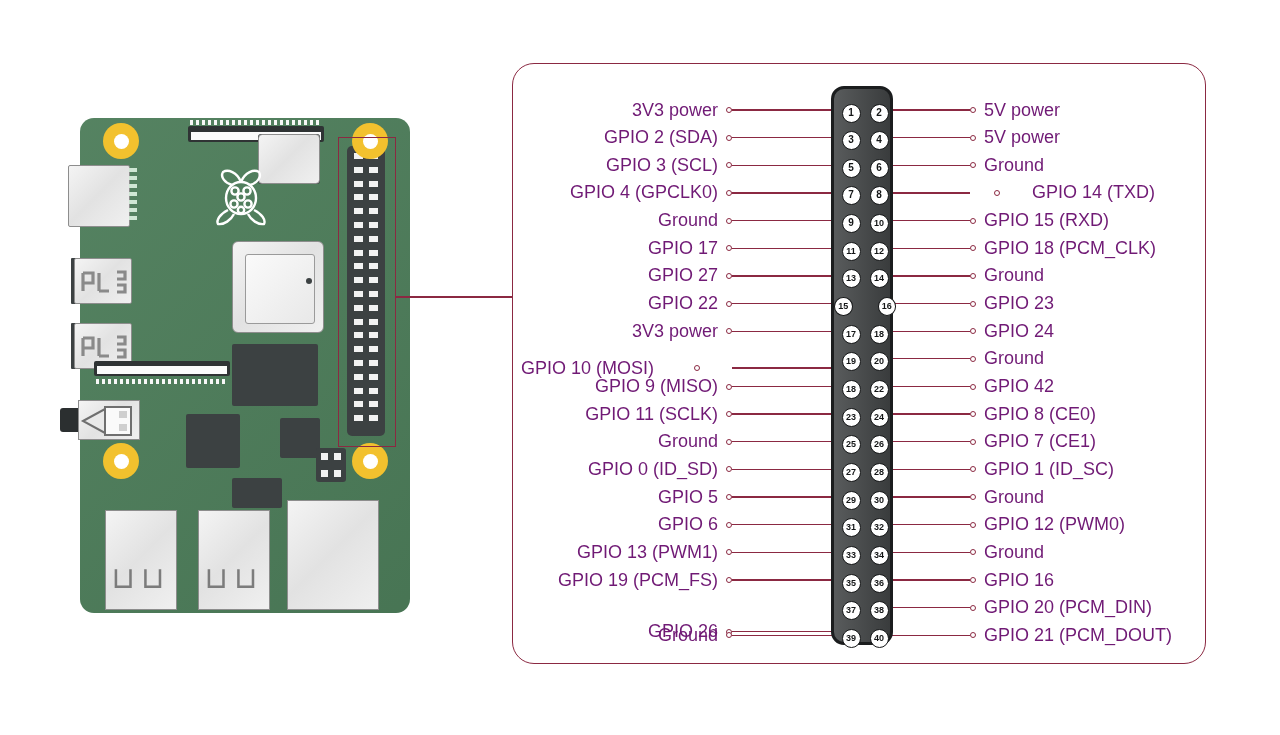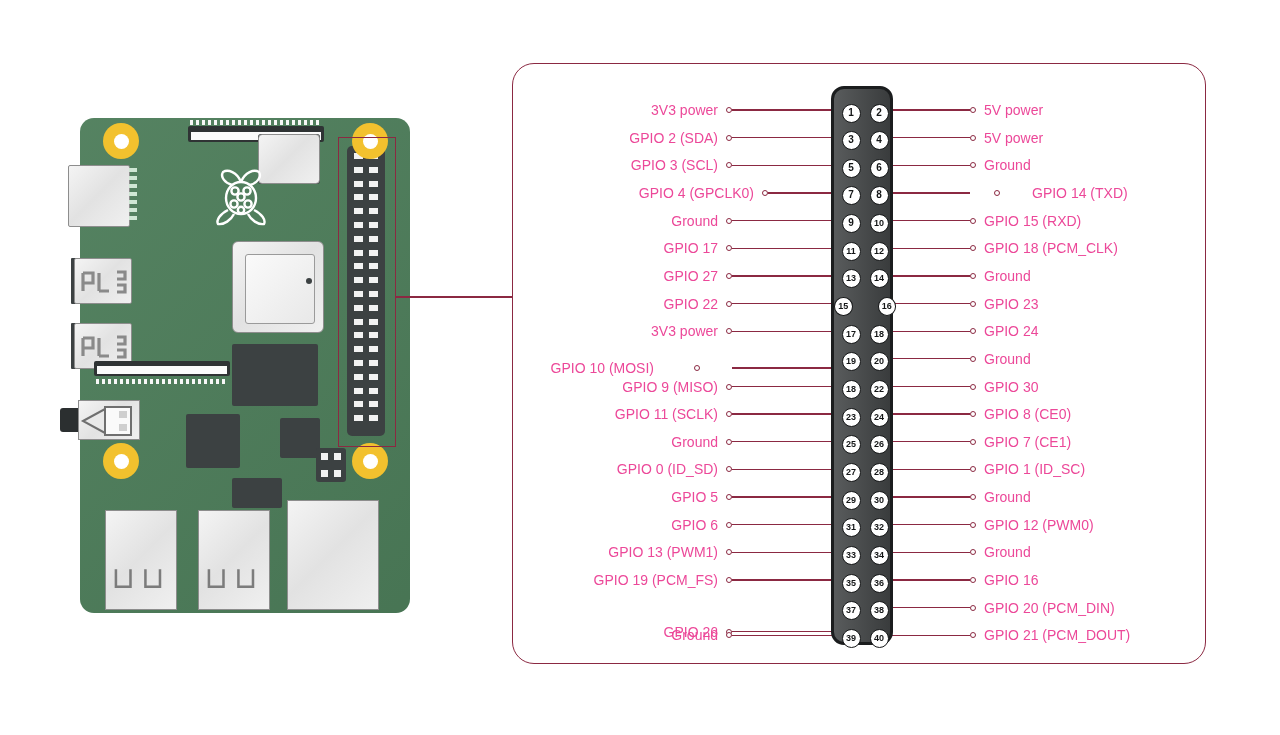--- a/index.html
+++ b/index.html
@@ -129,21 +129,21 @@
     border:1.6px solid #141617; color:#141617;
     font-size:10px; font-weight:700; line-height:16px; text-align:center;
     font-family:"Liberation Sans", sans-serif;
   }
   .pin.wide{ font-size:9px; }
 
   
   .lrow{ position:absolute; height:22px; display:flex; align-items:center; z-index:2; }
   .lrow.left{ left:512px; width:320px; justify-content:flex-end; }
   .lrow.right{ left:892px; width:320px; justify-content:flex-start; }
-  .lbl{ color:#ec4899; font-size:14px; white-space:nowrap; font-family:"Liberation Sans",sans-serif; }
+  .lbl{ color:#701a75; font-size:18px; white-space:nowrap; font-family:"Liberation Sans",sans-serif; }
   .lead-dot{ width:6px; height:6px; border-radius:50%; border:1.4px solid #8B2942; background:#fff; flex:0 0 auto;}
   .lead-line{ height:1.3px; background:#8B2942; flex:0 0 auto; }
   .lrow.left .lbl{ margin-right:8px; }
   .lrow.left .lead-dot{ margin-right:0px; }
   .lrow.right .lbl{ margin-left:8px; }
 </style>
 </head>
 <body>
 
 <div id="stage">
@@ -350,21 +350,21 @@
       <div class="lrow left" style="top: 154.3px;">
         <span class="lbl">GPIO 3 (SCL)</span>
         <span class="lead-dot"></span>
         <span class="lead-line" style="width: 100px;"></span>
       </div>
       <div class="lrow right" style="top: 154.3px;">
         <span class="lead-line" style="width: 78px;"></span>
         <span class="lead-dot"></span>
         <span class="lbl">Ground</span>
       </div>
-      <div class="lrow left" style="top: 181.95px; margin-left: 36px;">
+      <div class="lrow left" style="top: 181.95px;">
         <span class="lbl">GPIO 4 (GPCLK0)</span>
         <span class="lead-dot"></span>
         <span class="lead-line" style="width: 100px;"></span>
       </div>
       <div class="lrow right" style="top: 181.95px; gap: 24px;">
         <span class="lead-line" style="width: 78px;"></span>
         <span class="lead-dot"></span>
         <span class="lbl">GPIO 14 (TXD)</span>
       </div>
       <div class="lrow left" style="top: 209.6px;">
@@ -428,21 +428,21 @@
         <span class="lbl">Ground</span>
       </div>
       <div class="lrow left" style="top: 375.5px;">
         <span class="lbl">GPIO 9 (MISO)</span>
         <span class="lead-dot"></span>
         <span class="lead-line" style="width: 100px;"></span>
       </div>
       <div class="lrow right" style="top: 375.5px;">
         <span class="lead-line" style="width: 78px;"></span>
         <span class="lead-dot"></span>
-        <span class="lbl">GPIO 30</span>
+        <span class="lbl">GPIO 42</span>
       </div>
       <div class="lrow left" style="top: 403.15px;">
         <span class="lbl">GPIO 11 (SCLK)</span>
         <span class="lead-dot"></span>
         <span class="lead-line" style="width: 100px;"></span>
       </div>
       <div class="lrow right" style="top: 403.15px;">
         <span class="lead-line" style="width: 78px;"></span>
         <span class="lead-dot"></span>
         <span class="lbl">GPIO 8 (CE0)</span>

